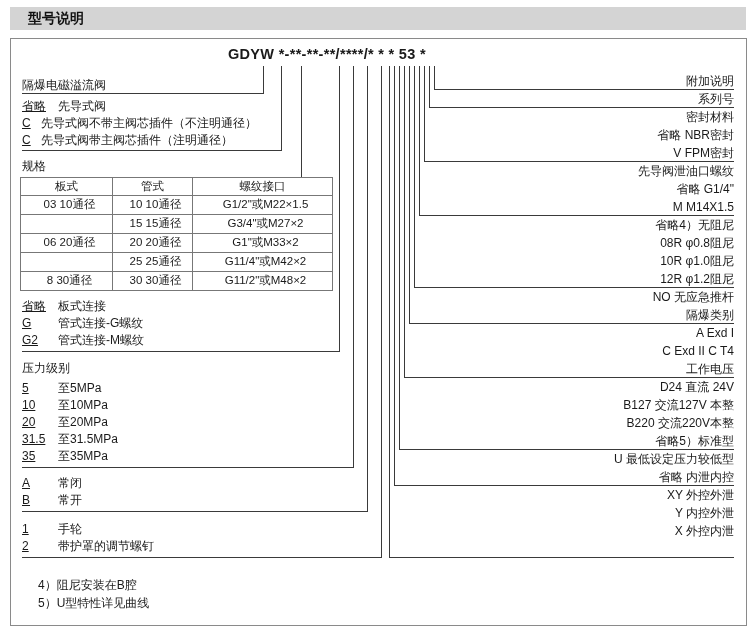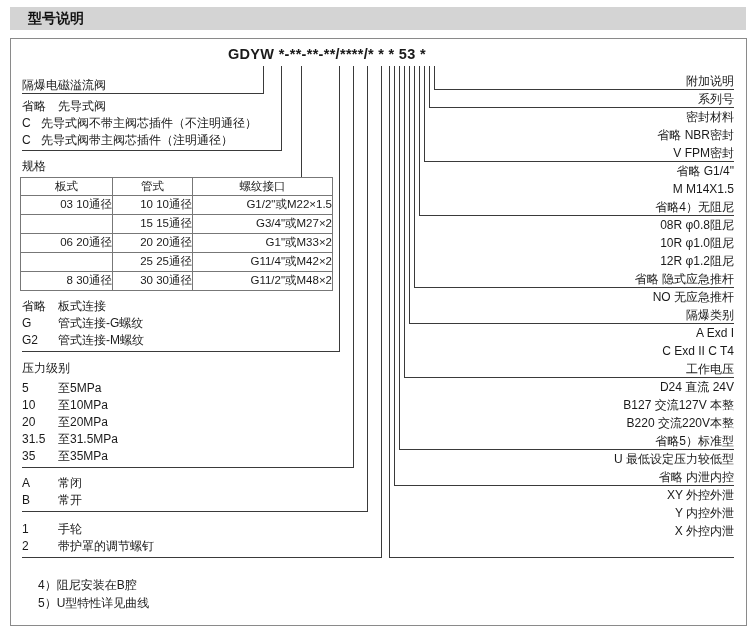--- a/index.html
+++ b/index.html
@@ -6,26 +6,26 @@
     font-family:"Liberation Sans","DejaVu Sans",sans-serif;color:#1a1a1a;}
   .page{position:relative;width:688px;height:633px;}
   .titlebar{position:absolute;left:10px;top:7px;width:736px;height:23px;background:#d4d4d4;
     display:flex;align-items:center;padding-left:18px;box-sizing:border-box;
     font-weight:bold;font-size:14px;color:#111;}
   .frame{position:absolute;left:10px;top:38px;width:735px;height:586px;border:1px solid #8a8a8a;background:#fff;}
   .lines{position:absolute;left:0;top:0;width:756px;height:633px;pointer-events:none;}
   .mcode{position:absolute;left:228px;top:46px;font-size:14.5px;font-weight:bold;
     letter-spacing:.3px;white-space:pre;}
   .lrow{position:absolute;left:22px;font-size:12px;line-height:14px;white-space:nowrap;display:flex;}
-  .lrow .oc{display:inline-block;min-width:36px;}
+  .lrow .oc{display:inline-block;min-width:36px;text-decoration:underline;}
   .lrow.narrow .oc{min-width:19px;}
   .hdr{position:absolute;left:22px;font-size:12px;line-height:14px;white-space:nowrap;}
   .spec{position:absolute;left:20px;top:177px;width:312px;border-collapse:collapse;
     table-layout:fixed;font-size:11.5px;}
-  .spec th,.spec td{border:1px solid #777;height:17px;padding:0 0 1px 6px;text-align:right;
+  .spec th,.spec td{border:1px solid #777;height:17px;padding:0 0 1px 6px;text-align:center;
     font-weight:normal;overflow:hidden;white-space:nowrap;}
   .spec th{text-align:center;padding:0;}
   .rcol{position:absolute;top:74px;left:434px;width:300px;text-align:right;font-size:12px;}
   .rrow{height:18px;line-height:15px;white-space:nowrap;}
   .fnote{position:absolute;left:38px;font-size:12px;white-space:nowrap;}
 </style>
 </head>
 <body>
 
 <div class="page">
@@ -156,27 +156,27 @@
 
   <div class="fnote" style="top:577px">4）阻尼安装在B腔</div>
   <div class="fnote" style="top:595px">5）U型特性详见曲线</div>
 
   <div class="rcol">
     <div class="rrow">附加说明</div>
     <div class="rrow">系列号</div>
     <div class="rrow">密封材料</div>
     <div class="rrow">省略 NBR密封</div>
     <div class="rrow">V FPM密封</div>
+    <div class="rrow">先导阀泄油口螺纹</div>
     <div class="rrow">省略 G1/4"</div>
     <div class="rrow">M M14X1.5</div>
     <div class="rrow">省略4）无阻尼</div>
     <div class="rrow">08R φ0.8阻尼</div>
     <div class="rrow">10R φ1.0阻尼</div>
     <div class="rrow">12R φ1.2阻尼</div>
-    <div class="rrow">省略 隐式应急推杆</div>
     <div class="rrow">NO 无应急推杆</div>
     <div class="rrow">隔爆类别</div>
     <div class="rrow">A Exd I</div>
     <div class="rrow">C Exd II C T4</div>
     <div class="rrow">工作电压</div>
     <div class="rrow">D24 直流 24V</div>
     <div class="rrow">B127 交流127V 本整</div>
     <div class="rrow">B220 交流220V本整</div>
     <div class="rrow">省略5）标准型</div>
     <div class="rrow">U 最低设定压力较低型</div>

